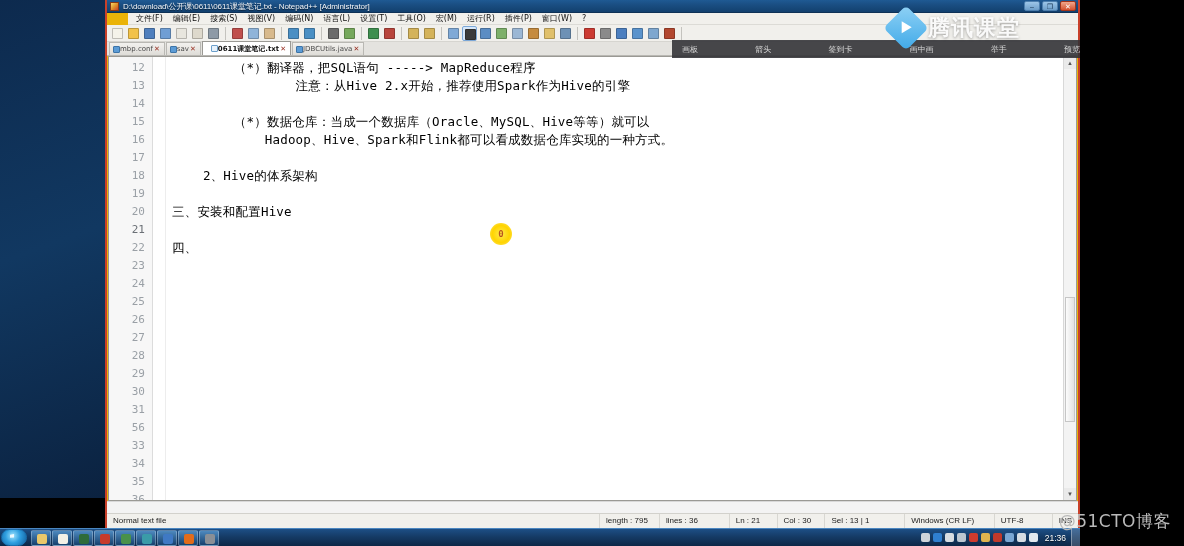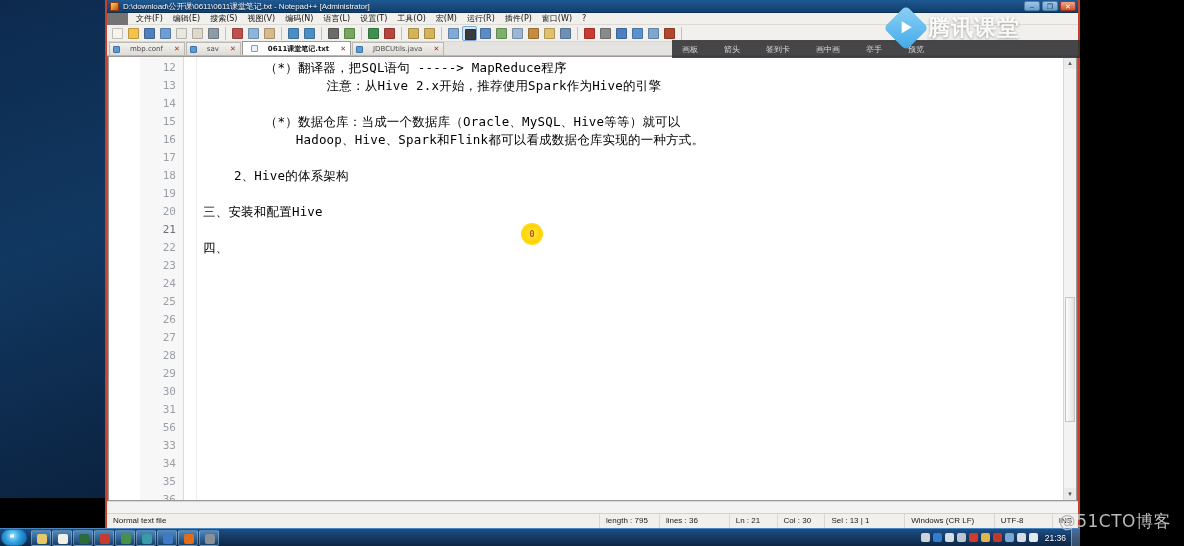--- a/index.html
+++ b/index.html
@@ -15,21 +15,21 @@
   .desk-left { position: absolute; left: 0; top: 0; width: 105px; height: 546px;
                background: linear-gradient(160deg,#0d2a4e 0%,#113861 45%,#0a1e3a 100%); }
   .desk-right { position: absolute; left: 1080px; top: 0; width: 104px; height: 546px;
                 background: #000; }
   .desk-bottom { position: absolute; left: 0; top: 498px; width: 1184px; height: 48px;
                  background: #000; }
 
   
   .npp {
     position: absolute; left: 105px; top: 0; width: 975px; height: 530px;
-    background: #737373;
+    background: #eab308;
     border: 2px solid #c8402a;
     border-top: none;
     display: flex; flex-direction: column;
   }
 
   
   .titlebar {
     height: 13px; flex: 0 0 13px; position: relative;
     background: linear-gradient(to bottom,#1f5a93 0%,#1a4e82 40%,#12406e 100%);
     display: flex; align-items: center;
@@ -66,36 +66,36 @@
          display: inline-block; flex: 0 0 15px; }
   .tbi i { position: absolute; left: 2px; top: 2px; width: 11px; height: 11px;
            display: block; border-radius: 1px; }
   .tbsep { width: 1px; height: 13px; background: #c4c3be; margin: 0 3px; flex: 0 0 1px; }
   .tbi.active { border: 1px solid #7ba7d7; background: #d6e8fb; }
 
   
   .tabbar { height: 14px; flex: 0 0 14px; background: #e4e3df;
             display: flex; align-items: flex-end; padding-left: 2px; gap: 1px;
             border-bottom: 1px solid #b9b8b3; }
-  .tab { height: 13px; display: flex; align-items: center; gap: 10px;
+  .tab { height: 13px; display: flex; align-items: center; gap: 0;
          padding: 0 4px 0 3px; font-size: 7px; color: #4a4a4a;
          background: linear-gradient(to bottom,#f2f1ee,#dedcd7);
          border: 1px solid #b9b8b3; border-bottom: none; white-space: nowrap;
          font-family: "DejaVu Sans", sans-serif; }
   .tab.sel { background: #fff; color: #111; font-weight: bold;
              border-color: #9a9994; height: 14px; }
   .tab .dot { width: 7px; height: 7px; flex: 0 0 7px; background: #5b9bd5;
               border: 1px solid #3c74a8; border-radius: 1px; }
   .tab.sel .dot { background: #e8f2fb; border-color: #6b9fcb; }
   .tab .x { font-size: 7px; color: #9a3224; margin-left: 1px; }
 
   
   .editor-wrap { flex: 1 1 auto; position: relative; background: #fff;
                  border: 1px solid #9a9994; margin: 0 1px; overflow: hidden; }
-  .editor { position: absolute; inset: 0; display: flex; margin-left: 31px; }
+  .editor { position: absolute; inset: 0; display: flex; }
   .gutter { width: 44px; flex: 0 0 44px; background: #f7f7f7;
             border-right: 1px solid #dcdcdc; padding-top: 2px; }
   .gutter .ln { height: 18px; line-height: 18px; text-align: right;
                 padding-right: 7px; font-size: 11px; color: #9aa0a6;
                 font-family: "DejaVu Sans Mono", monospace; }
   .gutter .ln.cur { color: #6b7076; }
   .foldcol { width: 13px; flex: 0 0 13px; background: #fff;
              border-right: 1px solid #ededed; }
   .code { flex: 1 1 auto; position: relative; padding-top: 2px;
           font-family: "DejaVu Sans Mono", monospace; overflow: hidden; }
@@ -132,21 +132,21 @@
              border-radius: 5px; }
   .tc-logo::after { content:''; position: absolute; left: 11px; top: 9px;
              transform: rotate(-45deg);
              border-left: 10px solid #fff; border-top: 6px solid transparent;
              border-bottom: 6px solid transparent; }
   .tc-text { font-size: 22px; color: rgba(255,255,255,.92); font-weight: bold;
              letter-spacing: 1px; text-shadow: 0 1px 3px rgba(0,0,0,.35);
              font-family: "DejaVu Sans", sans-serif; }
   .tc-bar { position: absolute; left: 672px; top: 40px; width: 408px; height: 18px;
             background: rgba(48,48,52,.88); display: flex; align-items: center;
-            justify-content: flex-start; gap: 26px; padding-left: 10px; }
+            justify-content: space-between; gap: 26px; padding-left: 10px; }
   .tc-bar span { font-size: 8px; color: #d8d8d8; white-space: nowrap;
                  font-family: "DejaVu Sans", sans-serif; }
 
   
   .taskbar { position: absolute; left: 0; bottom: 0; width: 1080px; height: 18px;
              background: linear-gradient(to bottom,#1d4f86 0%,#153b66 45%,#0d2747 100%);
              display: flex; align-items: center; border-top: 1px solid #4a86c0; }
   .startorb { width: 26px; height: 17px; margin-left: 1px; border-radius: 9px;
               background: radial-gradient(circle at 45% 38%, #9fe4ff 0%, #2f9fe0 45%, #0f5d9c 100%);
               border: 1px solid #1a6fae; flex: 0 0 26px; position: relative; }

